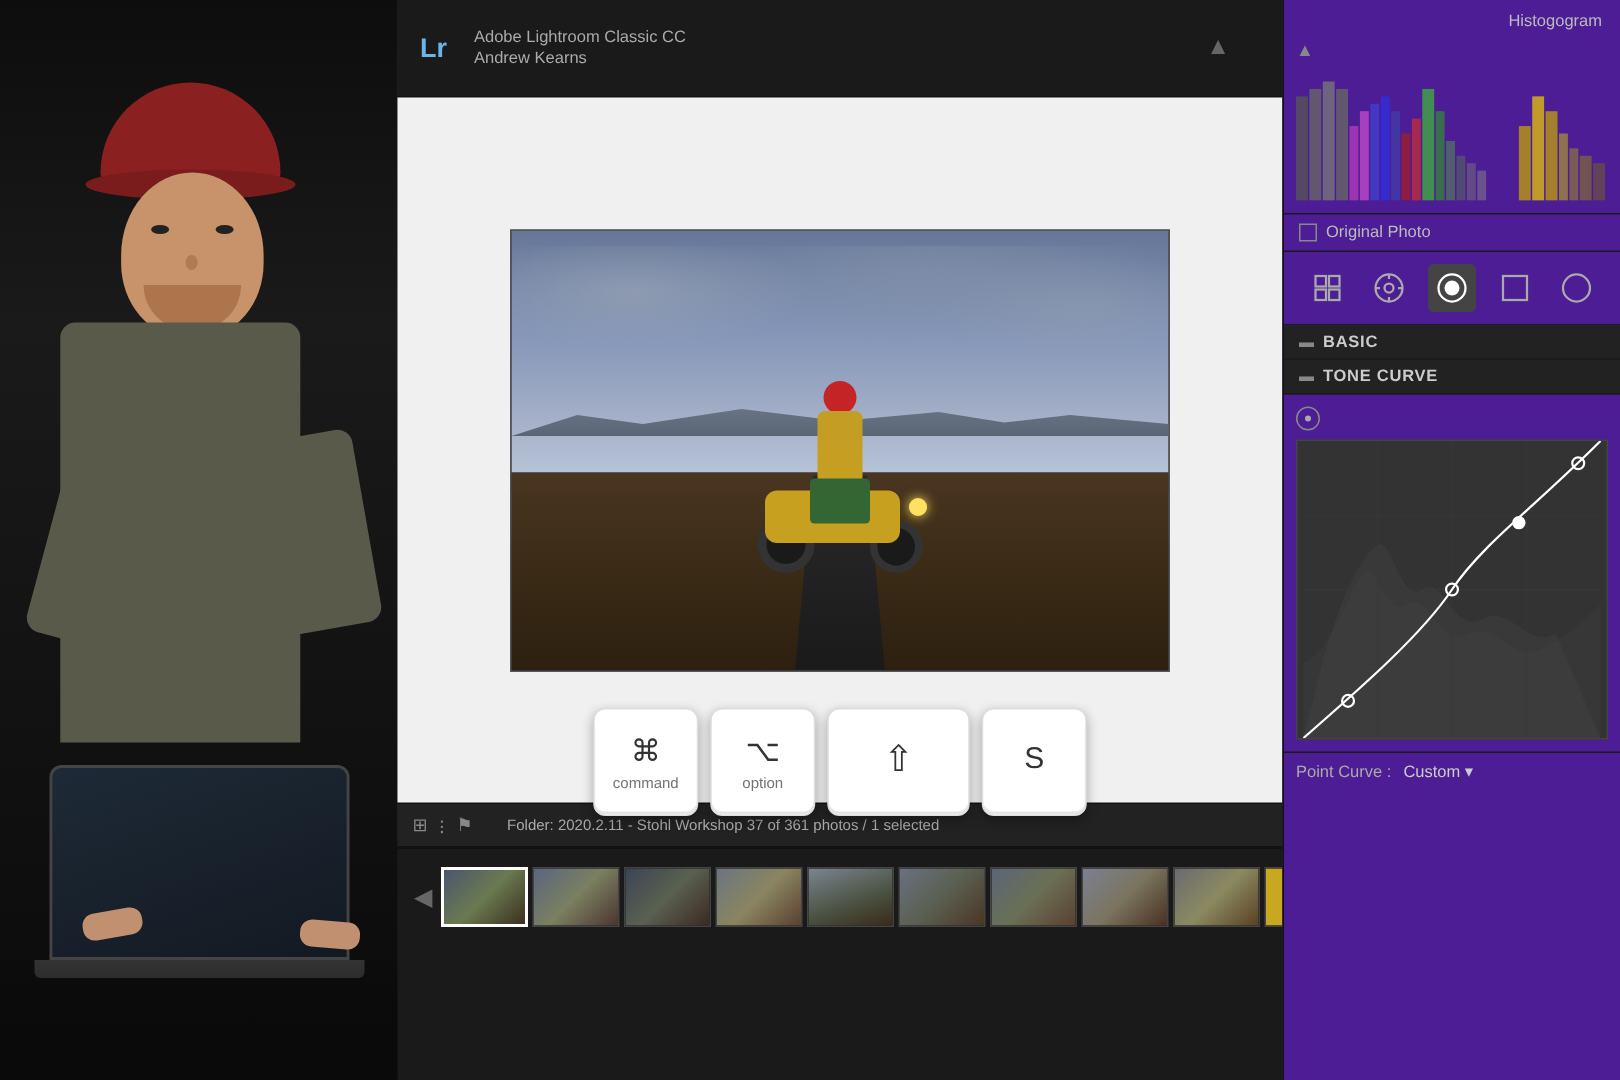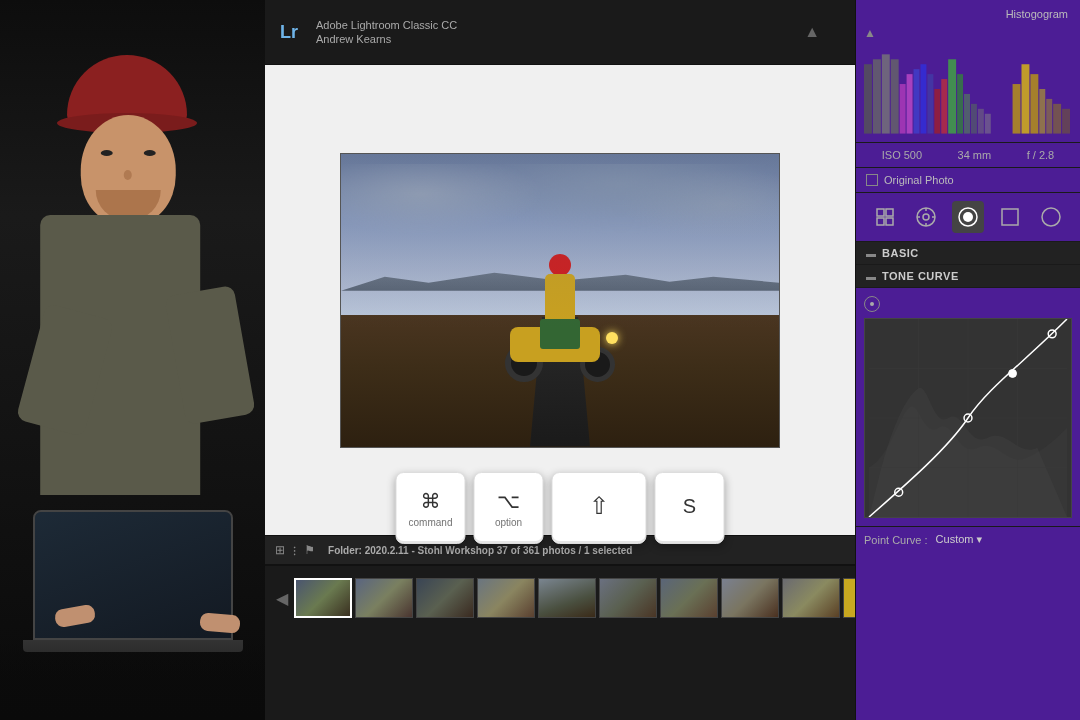--- a/index.html
+++ b/index.html
@@ -285,22 +285,21 @@
       gap: 8px;
     }
     .toolbar-icon {
       color: #888;
       font-size: 12px;
       cursor: pointer;
     }
     .toolbar-text {
       color: #aaa;
       font-size: 10px;
-      margin-left: 5px;
-      font-weight: bold;
+      margin-left: 15px;
     }
 
     
     .filmstrip {
       height: 65px;
       background: #1a1a1a;
       display: flex;
       align-items: center;
       padding: 5px 8px;
       gap: 3px;
@@ -724,25 +723,20 @@
         <rect x="159" y="20" width="8" height="70" fill="#ddbb10" opacity="0.8"></rect>
         <rect x="168" y="30" width="8" height="60" fill="#ccaa00" opacity="0.7"></rect>
         <rect x="177" y="45" width="6" height="45" fill="#bbaa20" opacity="0.6"></rect>
         <rect x="184" y="55" width="6" height="35" fill="#aa9920" opacity="0.5"></rect>
         <rect x="191" y="60" width="8" height="30" fill="#998810" opacity="0.5"></rect>
         <rect x="200" y="65" width="8" height="25" fill="#887700" opacity="0.4"></rect>
       </svg>
     </div>
   </div>
 
-  <div class="camera-info">
-    <span>ISO 500</span>
-    <span>34 mm</span>
-    <span>f / 2.8</span>
-  </div>
 
   <div class="original-photo-row">
     <div class="original-checkbox"></div>
     <span class="original-label">Original Photo</span>
   </div>
 
   <div class="panel-icons">
     <div class="panel-icon-btn">
       <svg width="20" height="20" viewBox="0 0 20 20">
         <rect x="2" y="2" width="7" height="7" fill="none" stroke="#aaa" stroke-width="1.5"></rect>

